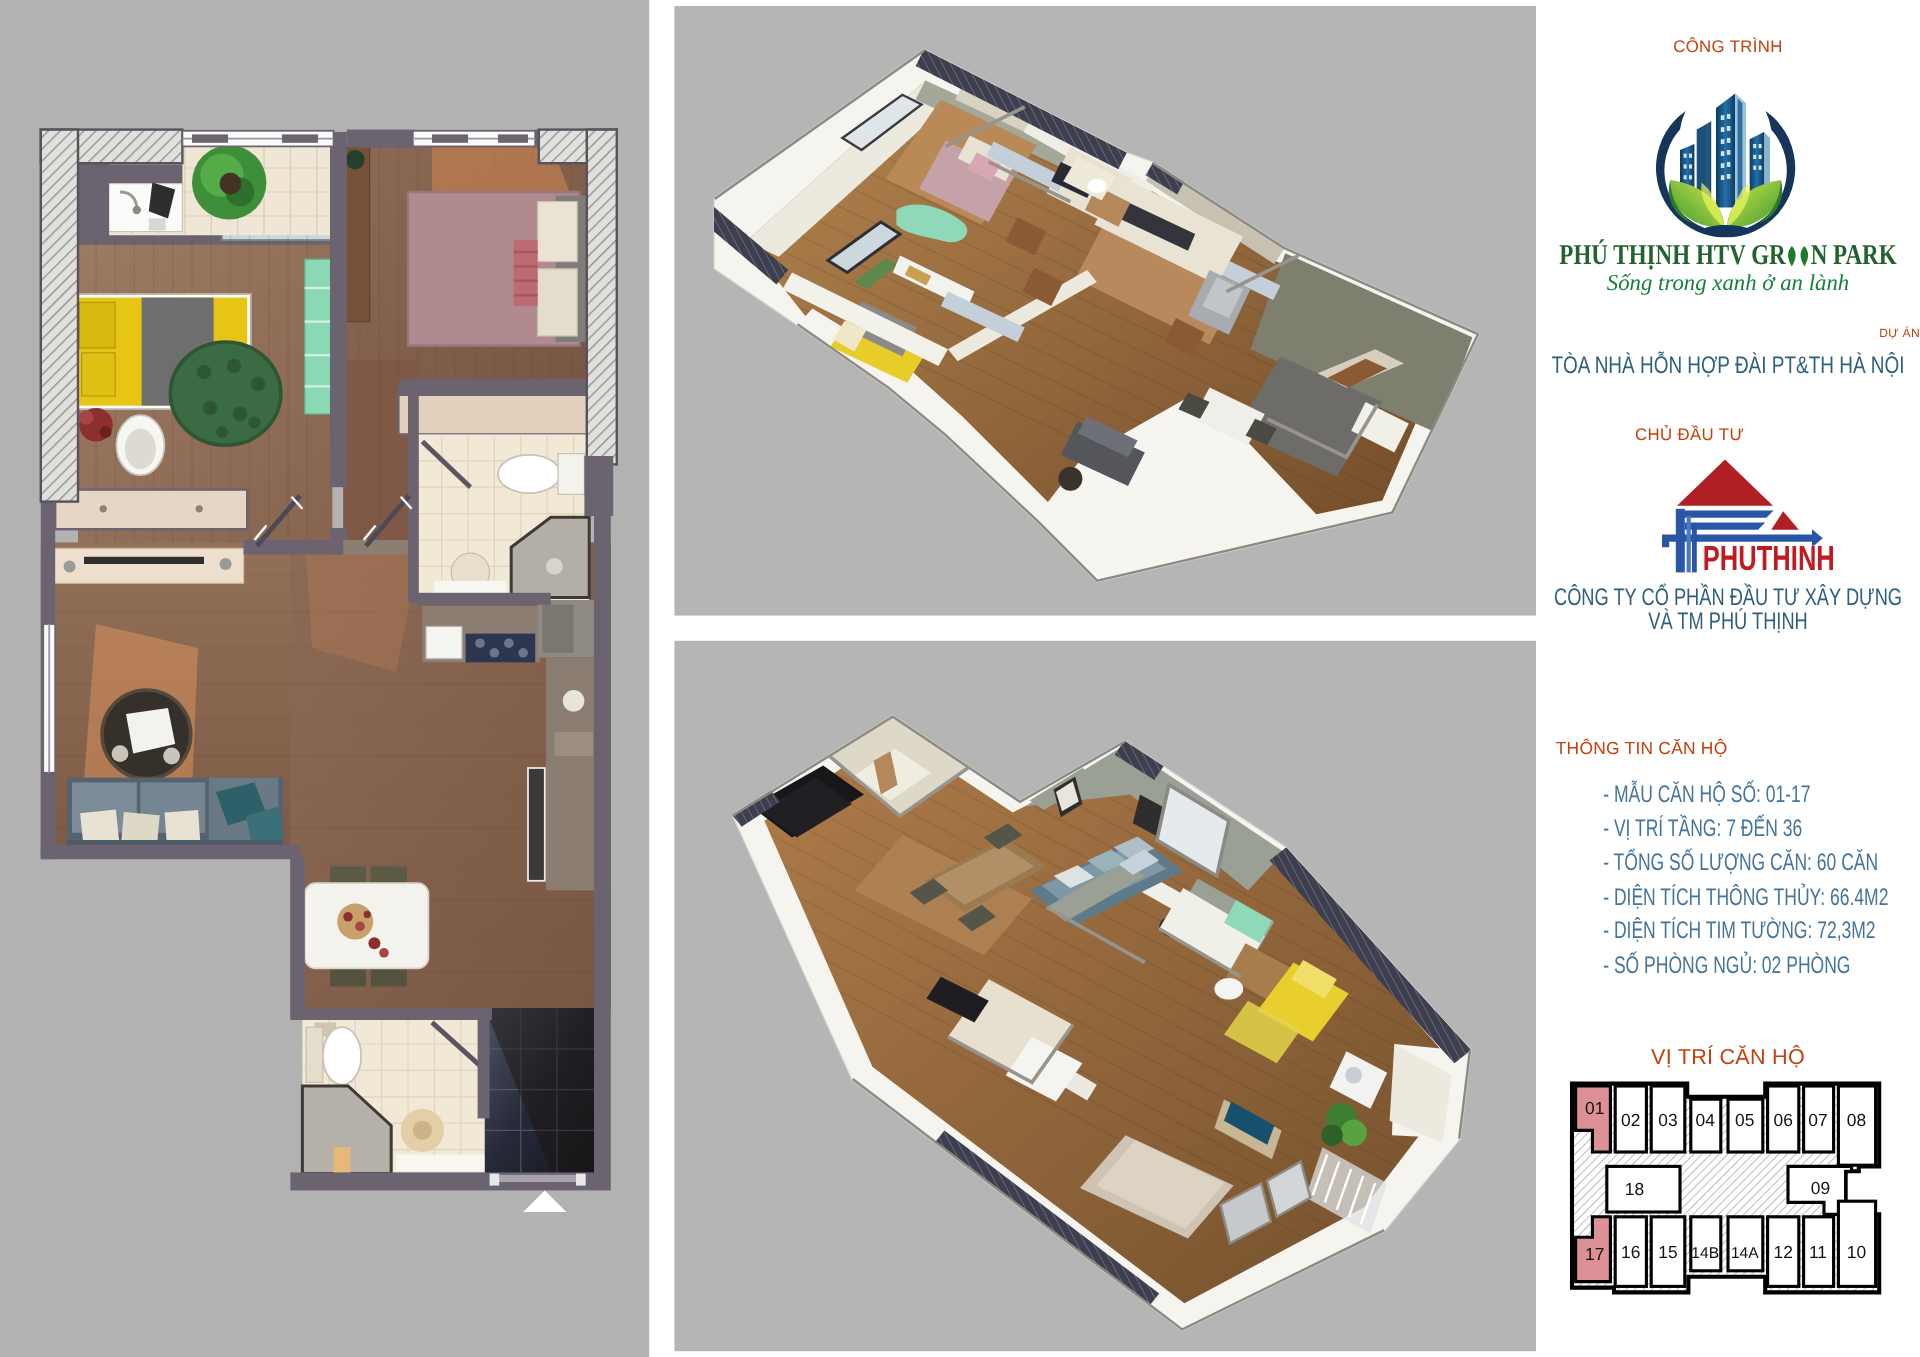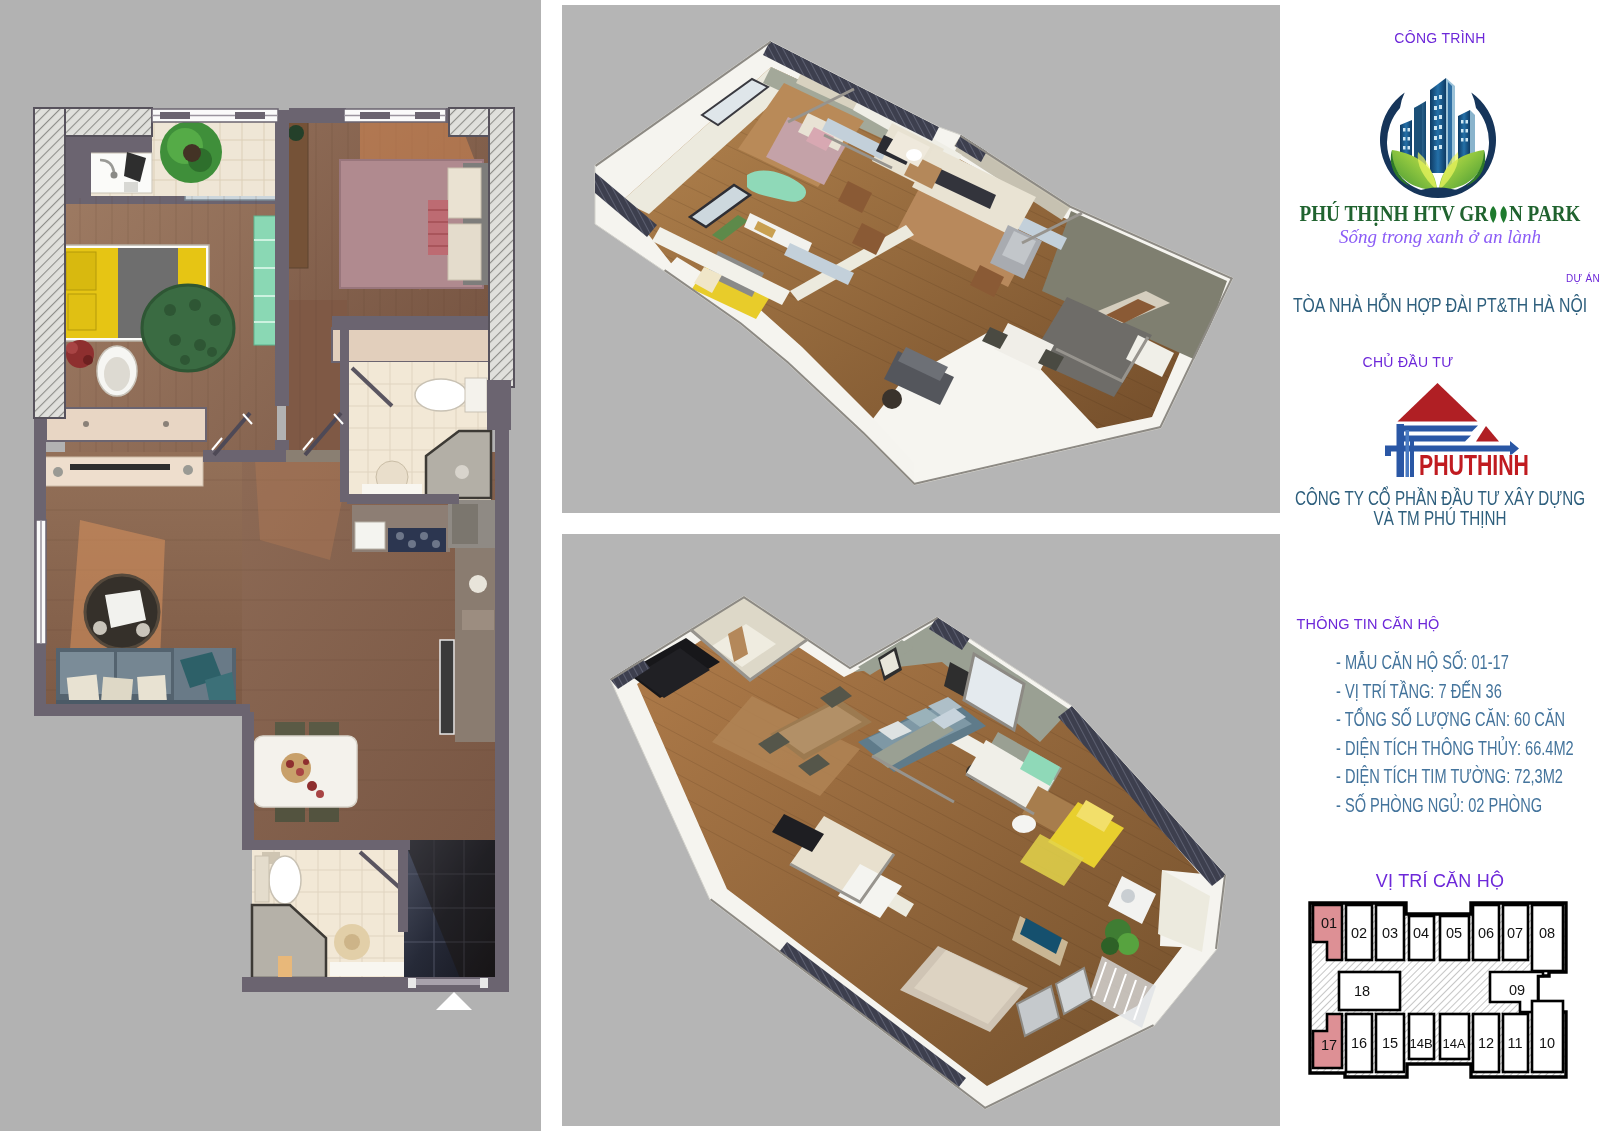--- a/index.html
+++ b/index.html
@@ -1,31 +1,31 @@
 <!DOCTYPE html>
 <html><head>
 <meta charset="utf-8">
 <style>
 html,body{margin:0;padding:0;}
 body{width:1600px;height:1131px;position:relative;background:#ffffff;font-family:"Liberation Sans",sans-serif;overflow:hidden;}
 .abs{position:absolute;}
 .bgleft{left:0;top:0;width:541px;height:1131px;background:#b2b2b2;}
 .p1{left:562px;top:5px;width:718px;height:508px;background:#b5b5b5;}
 .p2{left:562px;top:534px;width:718px;height:592px;background:#b5b5b5;}
-.rc{color:#6d28d9;}
+.rc{color:#c2410c;}
 .t1{left:1280px;top:30px;width:320px;text-align:center;font-size:14px;letter-spacing:.3px;}
 .t2{left:1280px;top:273px;width:320px;text-align:right;font-size:10px;letter-spacing:.3px;}
 .t3{left:1240px;top:294px;width:400px;text-align:center;font-size:20px;color:#2e5f7d;white-space:nowrap;transform:scaleX(0.79);transform-origin:50% 50%;}
 .t4{left:1280px;top:354px;width:256px;text-align:center;font-size:14px;letter-spacing:.3px;}
 .t5{left:1240px;top:489px;width:400px;text-align:center;font-size:20px;color:#2e5f7d;line-height:19.5px;white-space:nowrap;transform:scaleX(0.76);transform-origin:50% 50%;}
 .t6{left:1208px;top:616px;width:320px;text-align:center;font-size:14.5px;letter-spacing:.2px;}
 .info{left:1336px;top:648px;font-size:20px;color:#44749c;line-height:28.6px;white-space:nowrap;transform:scaleX(0.73);transform-origin:0 0;}
 .t7{left:1280px;top:871px;width:320px;text-align:center;font-size:18px;letter-spacing:.2px;}
 .brand{left:1240px;top:200px;width:400px;text-align:center;font-family:"Liberation Serif",serif;font-weight:bold;font-size:24px;color:#20632f;white-space:nowrap;transform:scaleX(0.8);transform-origin:50% 50%;}
-.slogan{left:1280px;top:226px;width:320px;text-align:center;font-family:"Liberation Serif",serif;font-style:italic;font-size:19px;color:#8b5cf6;}
+.slogan{left:1280px;top:226px;width:320px;text-align:center;font-family:"Liberation Serif",serif;font-style:italic;font-size:19px;color:#15803d;}
 .leafE{display:inline-block;width:13px;height:19px;vertical-align:-3px;}
 </style>
 </head>
 <body>
 <div class="abs bgleft"></div>
 <div class="abs p1"></div>
 <div class="abs p2"></div>
 
 <div class="abs rc t1">CÔNG TRÌNH</div>
 <div class="abs brand">PHÚ THỊNH HTV GR<svg class="leafE" viewBox="0 0 13 19">

